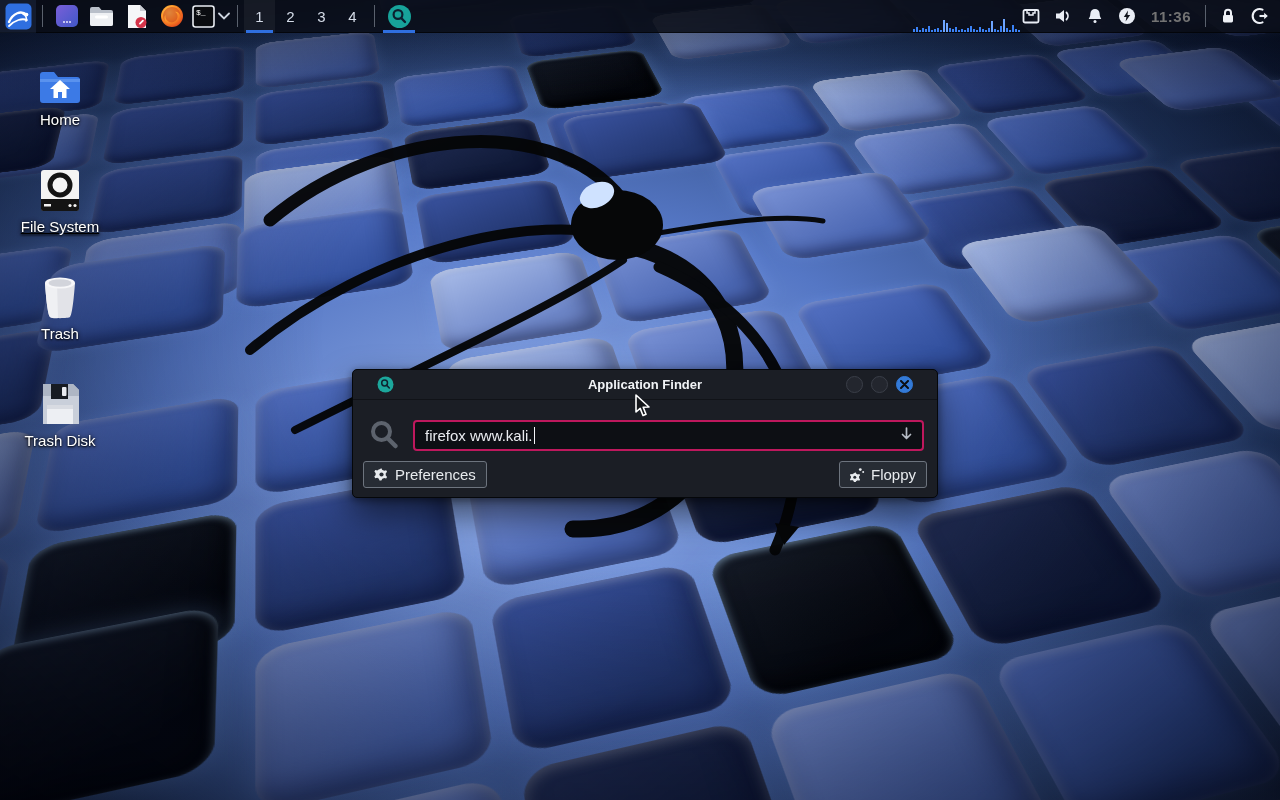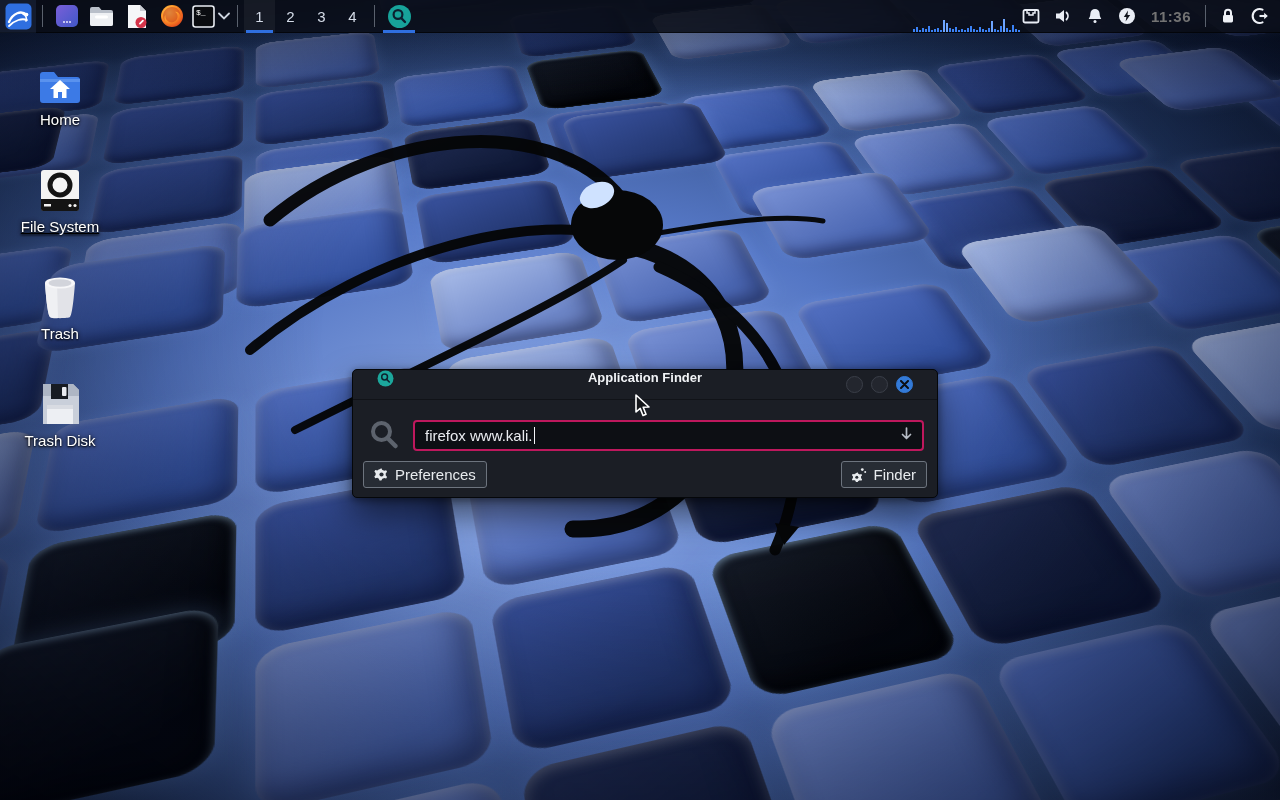--- a/index.html
+++ b/index.html
@@ -44,21 +44,21 @@
   
   .dicon { position:absolute; left:14px; width:92px; text-align:center; z-index:10; cursor:default; }
   .dicon .glyph { height:48px; display:flex; align-items:flex-end; justify-content:center; }
   .dicon .dlabel { margin-top:5px; font-size:15px; color:#ffffff;
     text-shadow:0 1px 2px #000, 0 0 4px rgba(0,0,0,0.9); white-space:nowrap; }
 
   
   #finder { position:absolute; left:352px; top:369px; width:586px; height:129px;
     background:#1b1e25; border:1px solid #05070a; border-radius:5px; z-index:50;
     box-shadow:0 16px 34px rgba(0,0,0,0.55), 0 2px 8px rgba(0,0,0,0.45); }
-  #titlebar { position:relative; height:30px; display:flex; padding:0 24px;
+  #titlebar { position:relative; height:30px; display:flex; align-items:center; padding:0 24px;
     border-bottom:1px solid rgba(0,0,0,0.35); }
   #win-title { position:absolute; left:0; right:0; text-align:center; font-size:13px; font-weight:bold;
     color:#f1f3f6; pointer-events:none; }
   #win-controls { margin-left:auto; display:flex; gap:8px; align-items:center; z-index:2; }
   .wc { width:17px; height:17px; border-radius:50%; background:#23262e; border:1px solid #3a3e48;
         display:flex; align-items:center; justify-content:center; }
   .wc.close { background:#337ad8; border-color:#337ad8; }
   #search-row { position:absolute; top:48px; left:14px; right:13px; display:flex; align-items:center; gap:12px; }
   #big-search { flex:none; }
   #search-input { flex:1; height:31px; background:#0d0f14; border:2px solid #be185d; border-radius:4px;
@@ -460,21 +460,21 @@
         </svg>
         <span>Preferences</span>
       </div>
       <div class="d-btn">
         <svg width="15" height="15" viewBox="0 0 15 15">
           <path d="M5.5,5.3 l0.8,1.5 a3.6,3.6 0 0 1 1.4,0.6 l1.6,-0.4 0.8,1.3 -1.1,1.3 a3.6,3.6 0 0 1 0,1.5 l1.1,1.3 -0.8,1.3 -1.6,-0.4 a3.6,3.6 0 0 1 -1.4,0.6 l-0.8,1.5 -1.5,0 -0.5,-1.6 a3.6,3.6 0 0 1 -1.3,-0.7 l-1.6,0.4 -0.7,-1.3 1.1,-1.2 a3.6,3.6 0 0 1 0,-1.6 l-1.1,-1.2 0.7,-1.3 1.7,0.4 a3.6,3.6 0 0 1 1.3,-0.7 z" fill="#e8ebee"></path>
           <circle cx="4.8" cy="10.3" r="1.5" fill="#272c34"></circle>
           <circle cx="10.3" cy="2.6" r="1.4" fill="#e8ebee"></circle>
           <circle cx="13.2" cy="5" r="1" fill="#e8ebee"></circle>
         </svg>
-        <span>Finder</span>
+        <span>Floppy</span>
       </div>
     </div>
   </div>
 
   <svg id="cursor" width="18" height="24" viewBox="0 0 18 24">
     <path d="M2,1 L2,18 L6.2,14.4 L9,21.5 L12,20.2 L9.2,13.3 L15,13 z" fill="#14161a" stroke="#ffffff" stroke-width="1.6" stroke-linejoin="round"></path>
   </svg>
 
 </div>
 

